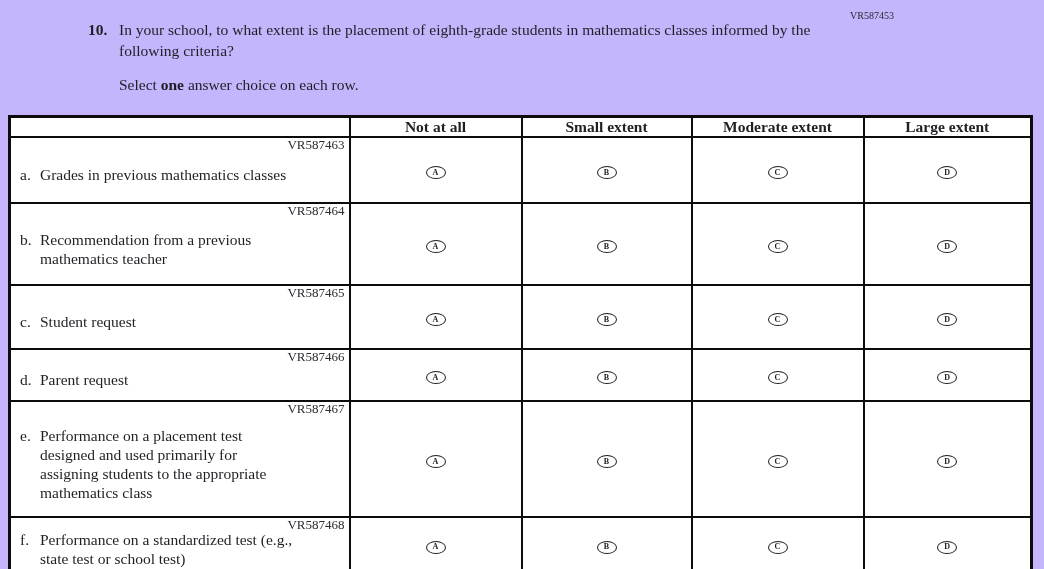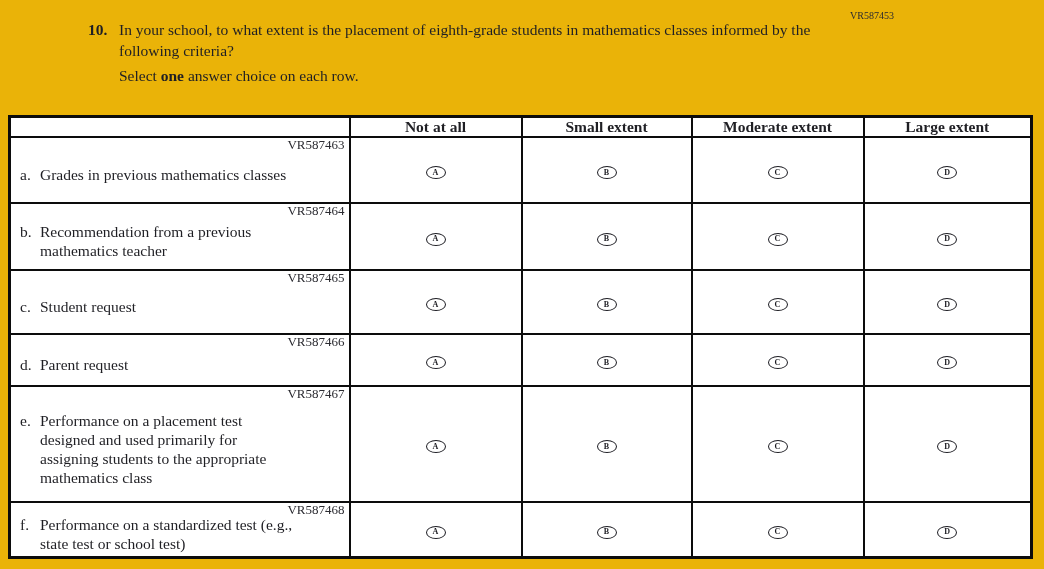--- a/index.html
+++ b/index.html
@@ -1,21 +1,21 @@
 <!DOCTYPE html>
 <html><head>
 <meta charset="utf-8">
 <style>
   * { margin: 0; padding: 0; box-sizing: border-box; }
   html, body { background: #ffffff; }
   #page {
     position: relative;
     width: 1044px;
     height: 569px;
-    background: #eab308;
+    background: #c4b5fd;
     font-family: "Liberation Serif", "DejaVu Serif", serif;
     color: #1f1f24;
     overflow: hidden;
   }
 
   
   .vr-top {
     position: absolute;
     top: 10px;
     right: 150px;
@@ -38,21 +38,21 @@
     font-size: 15.5px;
     line-height: 21px;
   }
   .q-text {
     flex: 1;
     max-width: 700px;
     font-size: 15.5px;
     line-height: 21px;
   }
   .q-instruction {
-    margin-top: 4px;
+    margin-top: 13px;
     margin-left: 31px;
     font-size: 15.5px;
     line-height: 21px;
   }
   .bold { font-weight: bold; }
 
   
   table.grid {
     position: absolute;
     left: 8px;
@@ -69,21 +69,21 @@
   thead th {
     height: 20px;
     font-size: 15.5px;
     font-weight: bold;
     text-align: center;
     vertical-align: middle;
     border-bottom: 6px double #0c0c0c;
     color: #1f1f24;
   }
   tbody tr:nth-child(1) td { height: 66px; }
-  tbody tr:nth-child(2) td { height: 67px; }
+  tbody tr:nth-child(2) td { height: 82px; }
   tbody tr:nth-child(3) td { height: 64px; }
   tbody tr:nth-child(4) td { height: 52px; }
   tbody tr:nth-child(5) td { height: 116px; }
   tbody tr:nth-child(6) td { height: 53px; }
 
   td.stub { padding: 0; vertical-align: top; }
   .stub-inner {
     height: 100%;
     display: flex;
     flex-direction: column;

